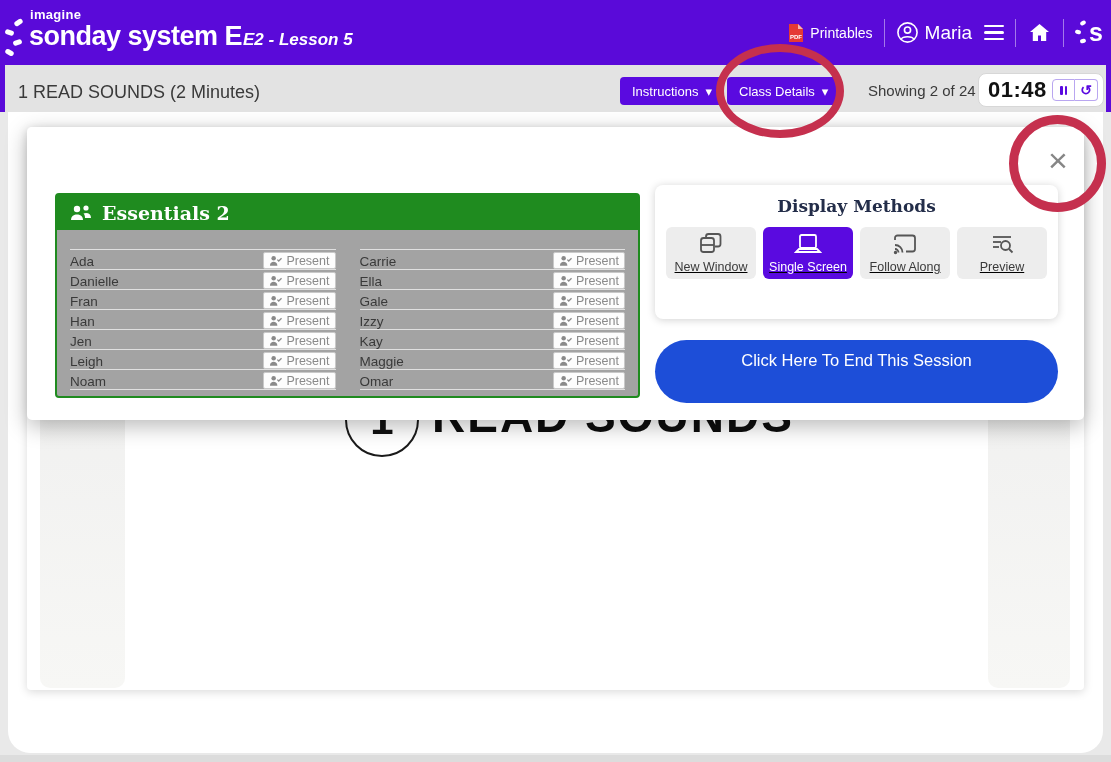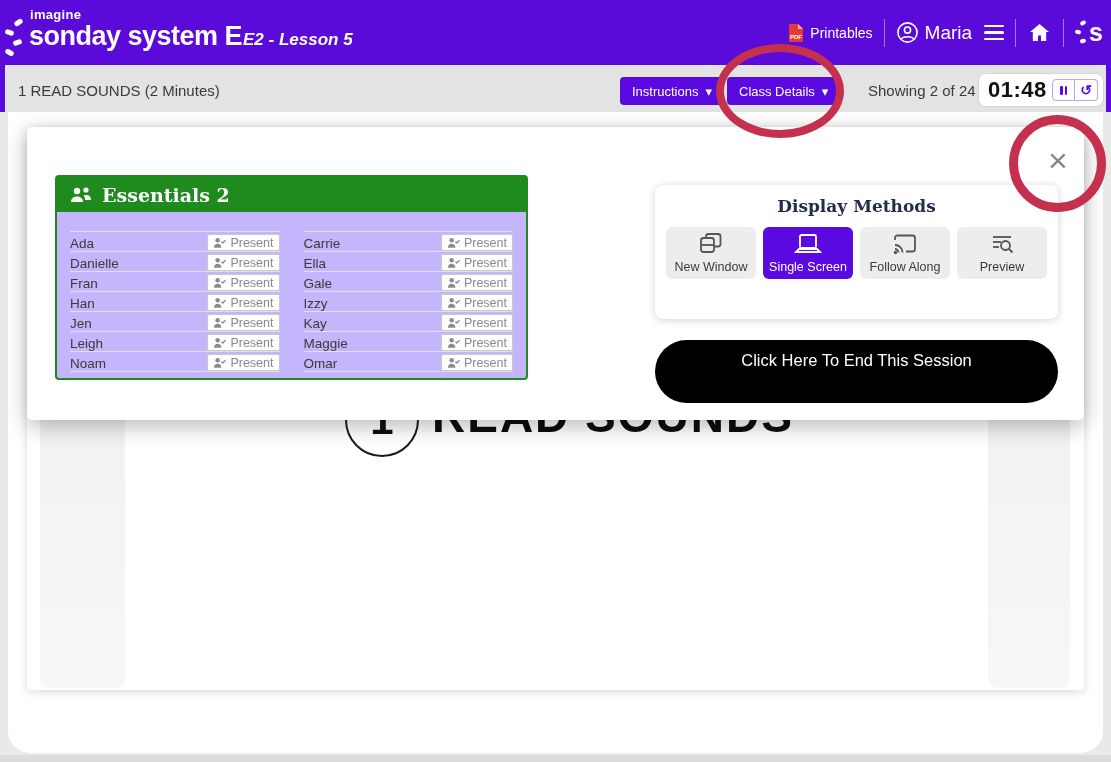--- a/index.html
+++ b/index.html
@@ -21,21 +21,21 @@
   .user-chip { display:flex; align-items:center; gap:6px; font-size:19px; cursor:pointer; }
   .hamburger { display:flex; flex-direction:column; gap:4px; margin-left:6px; cursor:pointer; }
   .hamburger span { display:block; width:20px; height:2.5px; background:#fff; border-radius:2px; }
   .brand-mark { display:flex; align-items:center; gap:2px; font-size:25px; font-weight:800; cursor:pointer; }
   .mark-dots { position:relative; width:12px; height:26px; }
   .mark-dots i { position:absolute; background:#fff; border-radius:2px; width:6px; height:4px; }
 
   
   .toolbar { position:absolute; left:0; top:65px; width:1111px; height:47px; background:#e3e3e3; z-index:6; }
   .edge-strip { position:absolute; top:65px; width:5px; height:47px; background:#5a0ad9; z-index:7; }
-  .step-title { position:absolute; left:18px; top:82px; font-size:15px; color:#3a3a3a; z-index:7; }
+  .step-title { position:absolute; left:18px; top:82px; font-size:18px; color:#3a3a3a; z-index:7; }
   .pill-btn { position:absolute; top:77px; height:28px; background:#5a0ae0; color:#fff; border:none; border-radius:4px;
               font-size:13px; font-family:inherit; display:flex; align-items:center; gap:7px; padding:0 12px; cursor:pointer; z-index:7; }
   .showing-label { position:absolute; left:868px; top:82px; font-size:15px; color:#3a3a3a; z-index:7; }
   .timer-box { position:absolute; left:978px; top:73px; width:126px; height:34px; background:#fff; border:1px solid #d7d7d7;
                border-radius:8px; display:flex; align-items:center; padding:0 5px 0 9px; z-index:7; }
   .timer-value { font-size:22px; font-weight:700; color:#111; letter-spacing:.5px; flex:1; }
   .timer-ctl { display:flex; }
   .timer-btn { width:23px; height:22px; border:1px solid #b9a6f0; background:#fff; display:flex; align-items:center;
                justify-content:center; cursor:pointer; color:#5a0ae0; }
   .timer-btn.pause { border-radius:4px 0 0 4px; gap:2px; }
@@ -56,41 +56,41 @@
                color:#fff; font-size:17px; font-family:inherit; display:flex; align-items:center; justify-content:center; gap:8px; cursor:pointer; }
   .next-chevron { font-size:22px; font-weight:700; line-height:1; margin-top:-2px; }
   .bottom-strip { position:absolute; left:0; top:755px; width:1111px; height:7px; background:#dcdcdc; z-index:0; }
 
   
   .modal { position:absolute; left:27px; top:127px; width:1057px; height:293px; background:#fff; border-radius:5px;
            box-shadow:0 6px 22px rgba(0,0,0,.28); z-index:10; }
   .modal-close { position:absolute; left:1016px; top:18px; width:30px; height:30px; background:none; border:none;
                  font-size:34px; line-height:28px; color:#868686; cursor:pointer; font-family:inherit; }
 
-  .class-panel { position:absolute; left:28px; top:48px; width:473px; height:205px; border:2px solid #1f8b1f; border-radius:4px; background:#c4b5fd; }
+  .class-panel { position:absolute; left:28px; top:66px; width:585px; height:205px; border:2px solid #1f8b1f; border-radius:4px; background:#a3a3a3; }
   .class-panel-header { height:35px; background:#1f8b1f; color:#fff; display:flex; align-items:center; gap:9px; padding:0 12px; }
   .class-panel-title { font-family:"DejaVu Serif", serif; font-size:19px; font-weight:700; }
   .roster { display:flex; gap:24px; padding:19px 13px 0 13px; }
   .roster-col { flex:1; border-top:1px solid #e0e0e0; }
   .roster-row { display:flex; align-items:flex-end; justify-content:space-between; height:20px; border-bottom:1px solid #e0e0e0; }
   .student-name { font-size:13.5px; color:#3a3a3a; }
   .present-btn { display:flex; align-items:center; gap:4px; height:17px; padding:0 5px; border:1px solid #c9c9c9; background:#fdfdfd;
                  border-radius:2px; font-size:12.5px; color:#8a8a8a; font-family:inherit; cursor:pointer; }
 
   .display-panel { position:absolute; left:628px; top:58px; width:403px; height:134px; background:#fff; border-radius:8px;
                    box-shadow:0 1px 8px rgba(0,0,0,.18); }
   .display-title { text-align:center; padding-top:11px; font-family:"DejaVu Serif", serif; font-size:17px; font-weight:700; color:#232d49; }
-  .method-row { display:flex; justify-content:center; gap:7px; margin-top:11px; }
+  .method-row { display:flex; justify-content:center; gap:7px; margin-top:11px;text-decoration:underline; }
   .method-btn { width:90px; height:52px; border:none; border-radius:6px; background:#ededed; color:#3a3a3a; font-family:inherit;
                 font-size:12.5px; display:flex; flex-direction:column; align-items:center; justify-content:center; gap:4px; cursor:pointer; }
   .method-btn svg { stroke:#555; }
   .method-btn.selected { background:#5a0ae0; color:#fff; }
   .method-btn.selected svg { stroke:#fff; }
 
-  .end-session { position:absolute; left:628px; top:213px; width:403px; height:63px; background:#000000; border:none; border-radius:32px;
+  .end-session { position:absolute; left:628px; top:213px; width:403px; height:63px; background:#1d4ed8; border:none; border-radius:32px;
                  color:#fff; font-size:16.5px; font-family:inherit; padding-bottom:22px; cursor:pointer; }
 
   
   .annotation { position:absolute; border:8px solid #c5304e; border-radius:50%; background:transparent; z-index:30; pointer-events:none; }
   .annotation.class-details-circle { left:716px; top:44px; width:128px; height:94px; }
   .annotation.close-circle { left:1009px; top:115px; width:97px; height:97px; border-width:9px; }
 </style>
 </head>
 <body>
 

